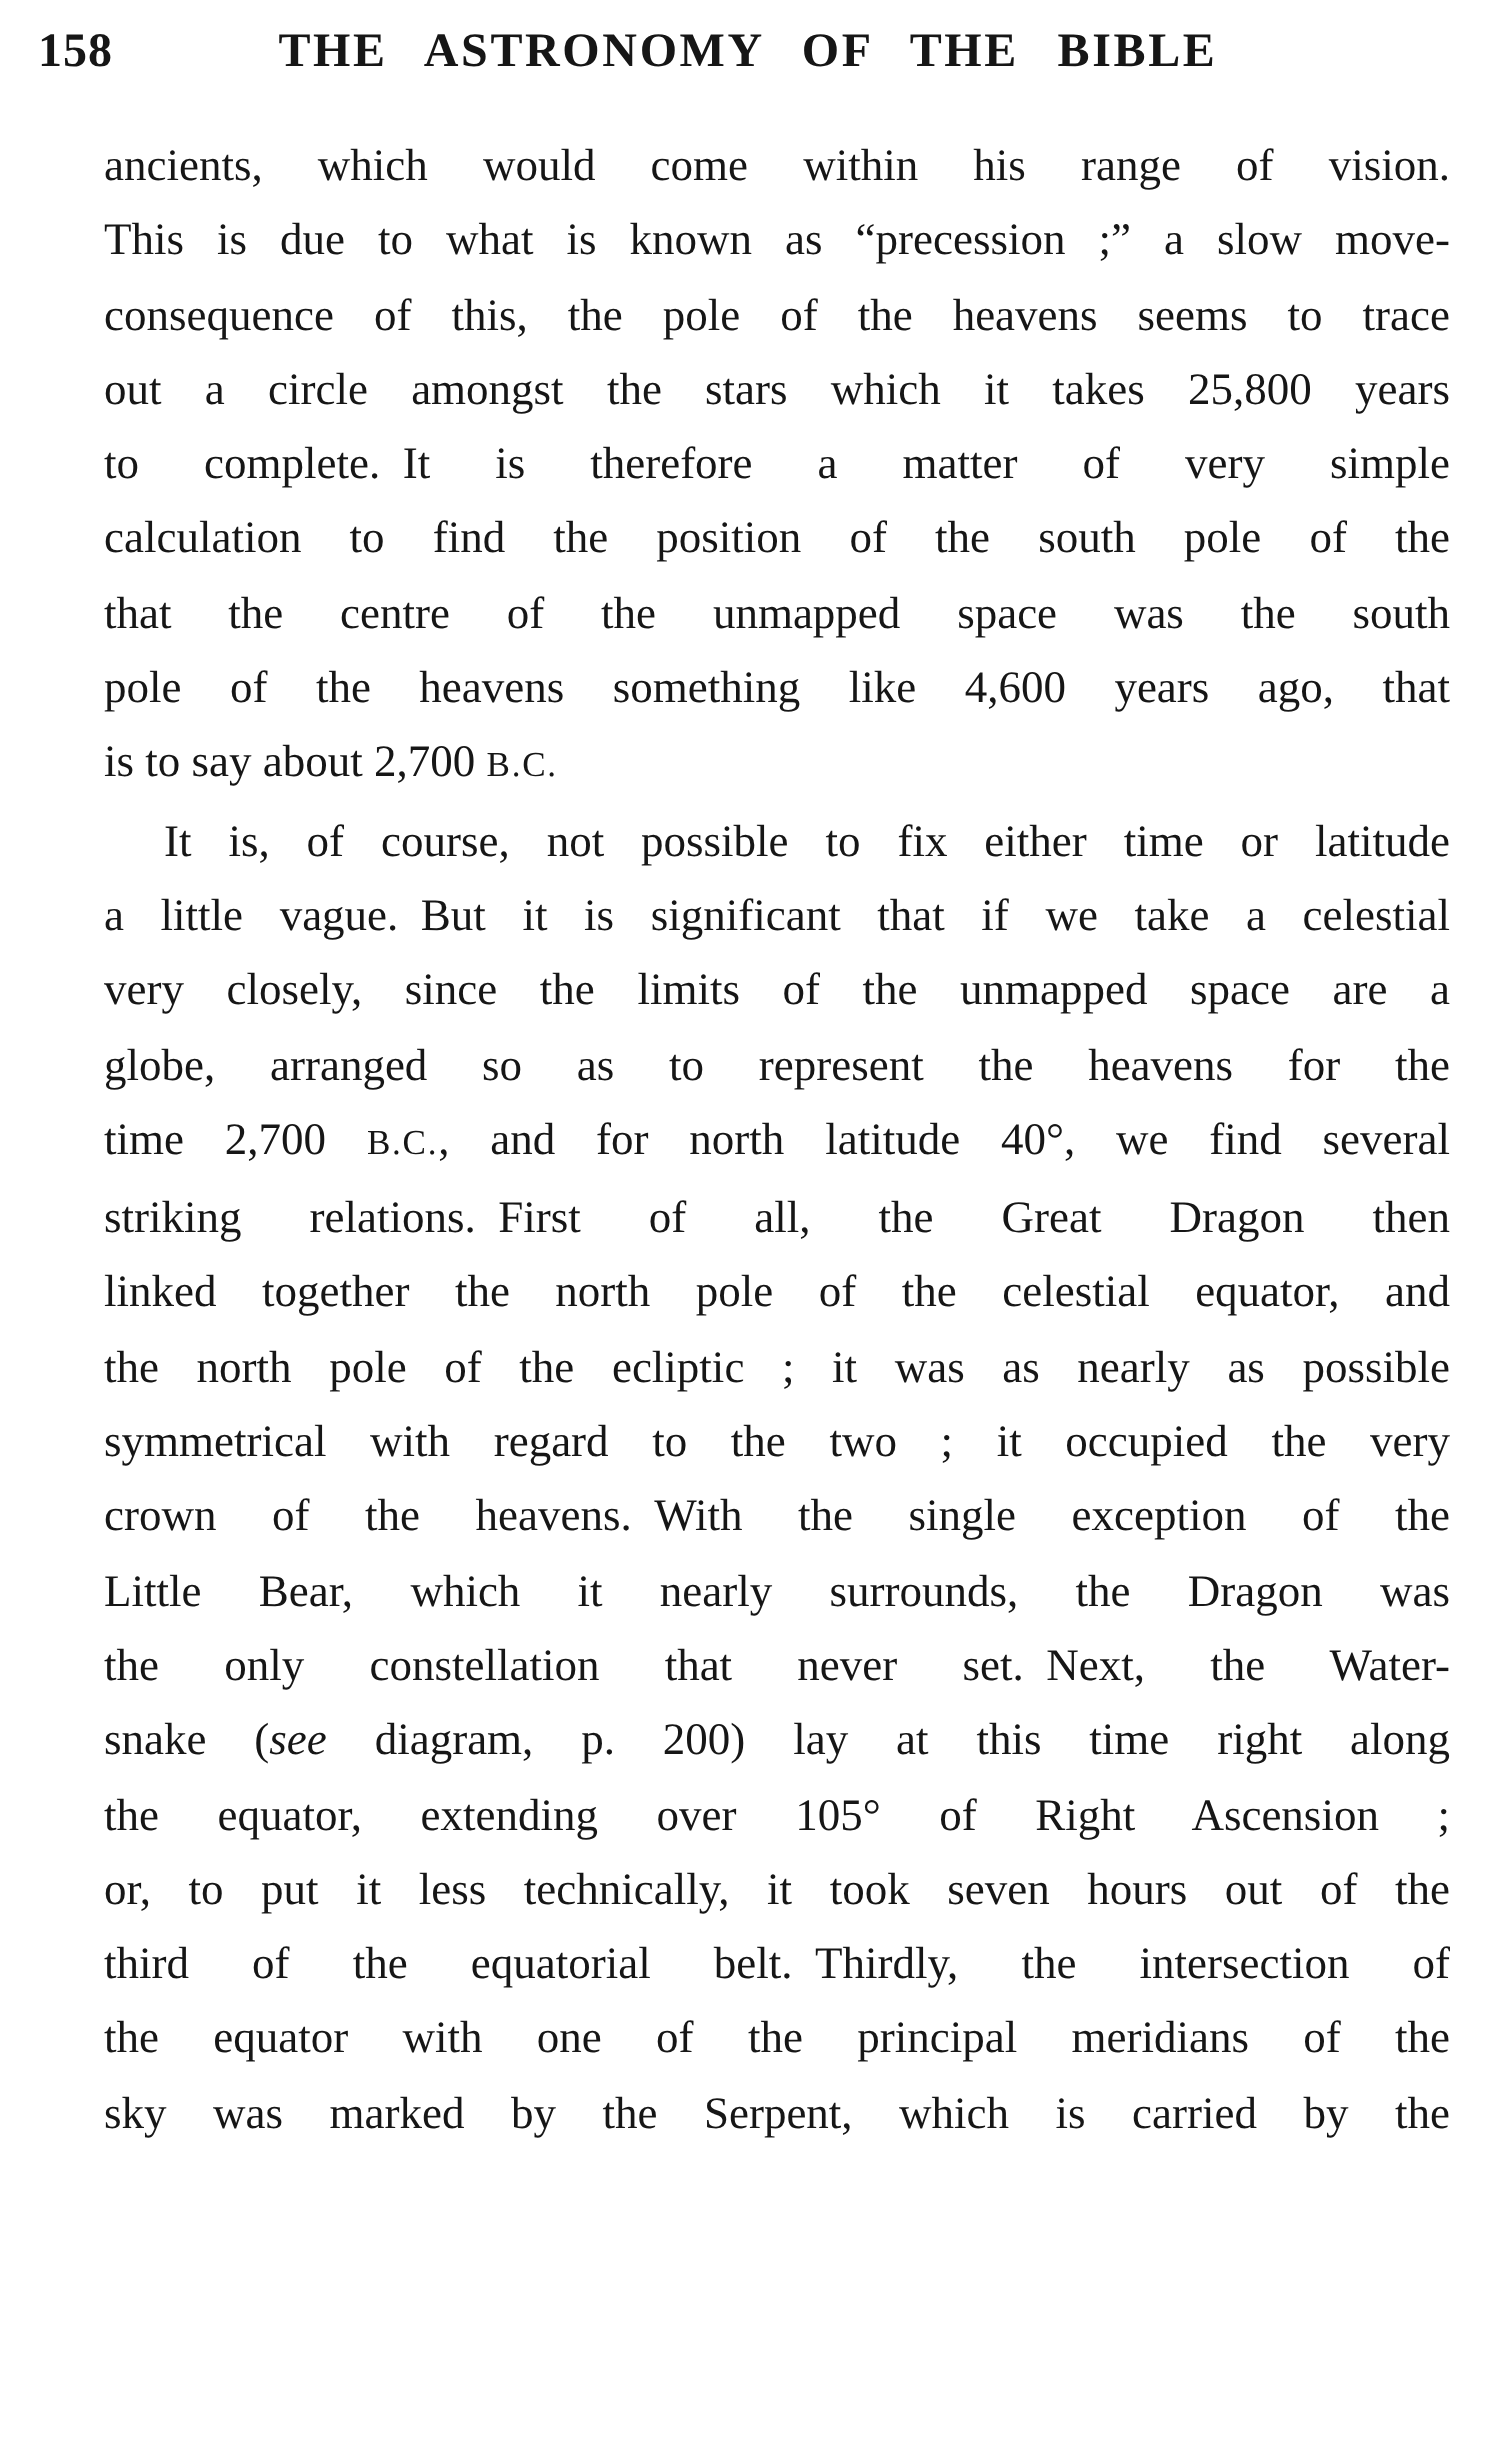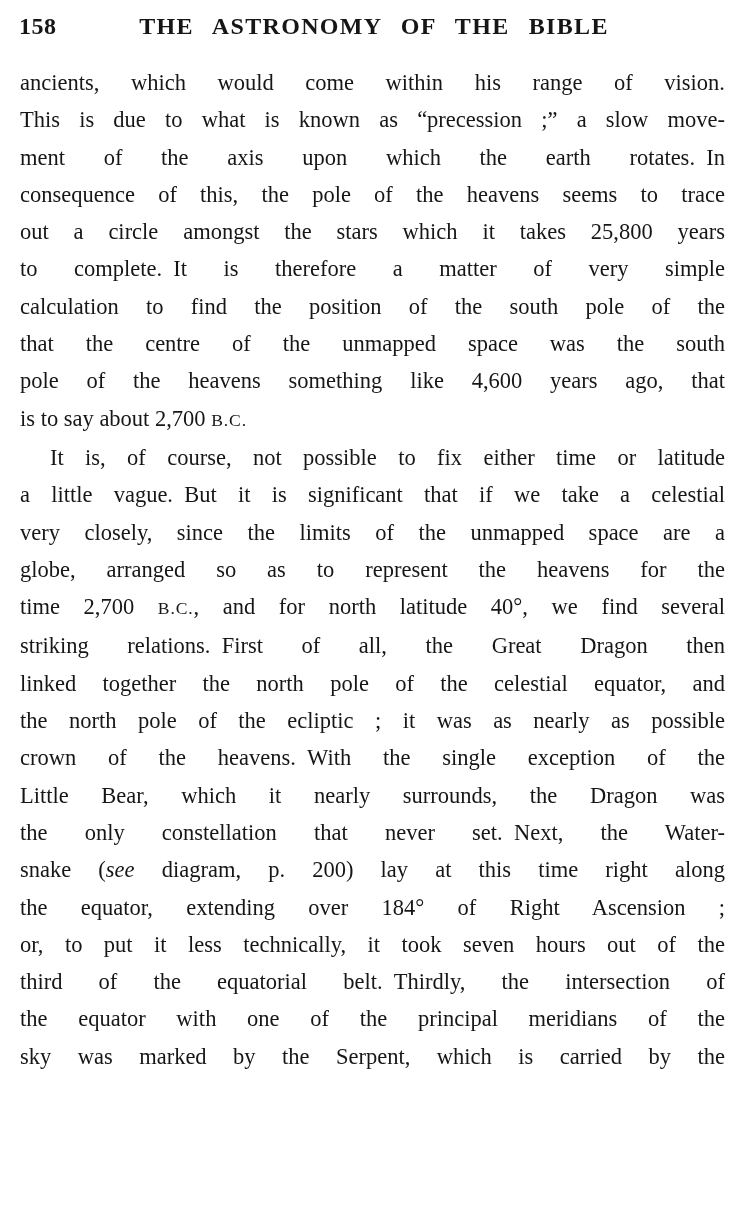--- a/index.html
+++ b/index.html
@@ -25,56 +25,57 @@
     letter-spacing:0.02em; word-spacing:normal;
   }
   .text-block {
     position:absolute; top:64px; left:20px; width:705px;
     font-size:22.5px; line-height:37.3px;
   }
   .line {
     text-align:justify;
     text-align-last:justify;
     white-space:nowrap;
+    margin-left:32px;
   }
   .line.left  { text-align:right; text-align-last:left; }
   .line.indent { text-indent:30px; }
   .sc { font-size:0.78em; letter-spacing:0.05em; }
   .it { font-style:italic; }
 </style>
 </head>
 <body>
 
 <div class="page">
   <header class="running-header">
     <span class="page-number">158</span>
     <span class="running-title">THE ASTRONOMY OF THE BIBLE</span>
   </header>
   <main class="text-block" id="text-block">
       <div class="line"><span>ancients, which would come within his range of vision.</span></div>
       <div class="line"><span>This is due to what is known as “precession ;” a slow move-</span></div>
-      <div class="line"><span>ment of the axis upon which the earth rotates. In</span></div>
       <div class="line"><span>consequence of this, the pole of the heavens seems to trace</span></div>
       <div class="line"><span>out a circle amongst the stars which it takes 25,800 years</span></div>
       <div class="line"><span>to complete. It is therefore a matter of very simple</span></div>
       <div class="line"><span>calculation to find the position of the south pole of the</span></div>
       <div class="line"><span>that the centre of the unmapped space was the south</span></div>
       <div class="line"><span>pole of the heavens something like 4,600 years ago, that</span></div>
       <div class="line left"><span>is to say about 2,700 </span><span class="sc">B.C.</span></div>
       <div class="line indent"><span>It is, of course, not possible to fix either time or latitude</span></div>
       <div class="line"><span>a little vague. But it is significant that if we take a celestial</span></div>
       <div class="line"><span>very closely, since the limits of the unmapped space are a</span></div>
       <div class="line"><span>globe, arranged so as to represent the heavens for the</span></div>
       <div class="line"><span>time 2,700 </span><span class="sc">B.C.</span><span>, and for north latitude 40°, we find several</span></div>
       <div class="line"><span>striking relations. First of all, the Great Dragon then</span></div>
       <div class="line"><span>linked together the north pole of the celestial equator, and</span></div>
       <div class="line"><span>the north pole of the ecliptic ; it was as nearly as possible</span></div>
+      <div class="line"><span>symmetrical with regard to the two ; it occupied the very</span></div>
       <div class="line"><span>crown of the heavens. With the single exception of the</span></div>
       <div class="line"><span>Little Bear, which it nearly surrounds, the Dragon was</span></div>
       <div class="line"><span>the only constellation that never set. Next, the Water-</span></div>
       <div class="line"><span>snake (</span><span class="it">see</span><span> diagram, p. 200) lay at this time right along</span></div>
-      <div class="line"><span>the equator, extending over 184° of Right Ascension ;</span></div>
+      <div class="line"><span>the equator, extending over 105° of Right Ascension ;</span></div>
       <div class="line"><span>or, to put it less technically, it took seven hours out of the</span></div>
       <div class="line"><span>third of the equatorial belt. Thirdly, the intersection of</span></div>
       <div class="line"><span>the equator with one of the principal meridians of the</span></div>
       <div class="line"><span>sky was marked by the Serpent, which is carried by the</span></div>
     </main>
 </div>
 
 </body></html>

